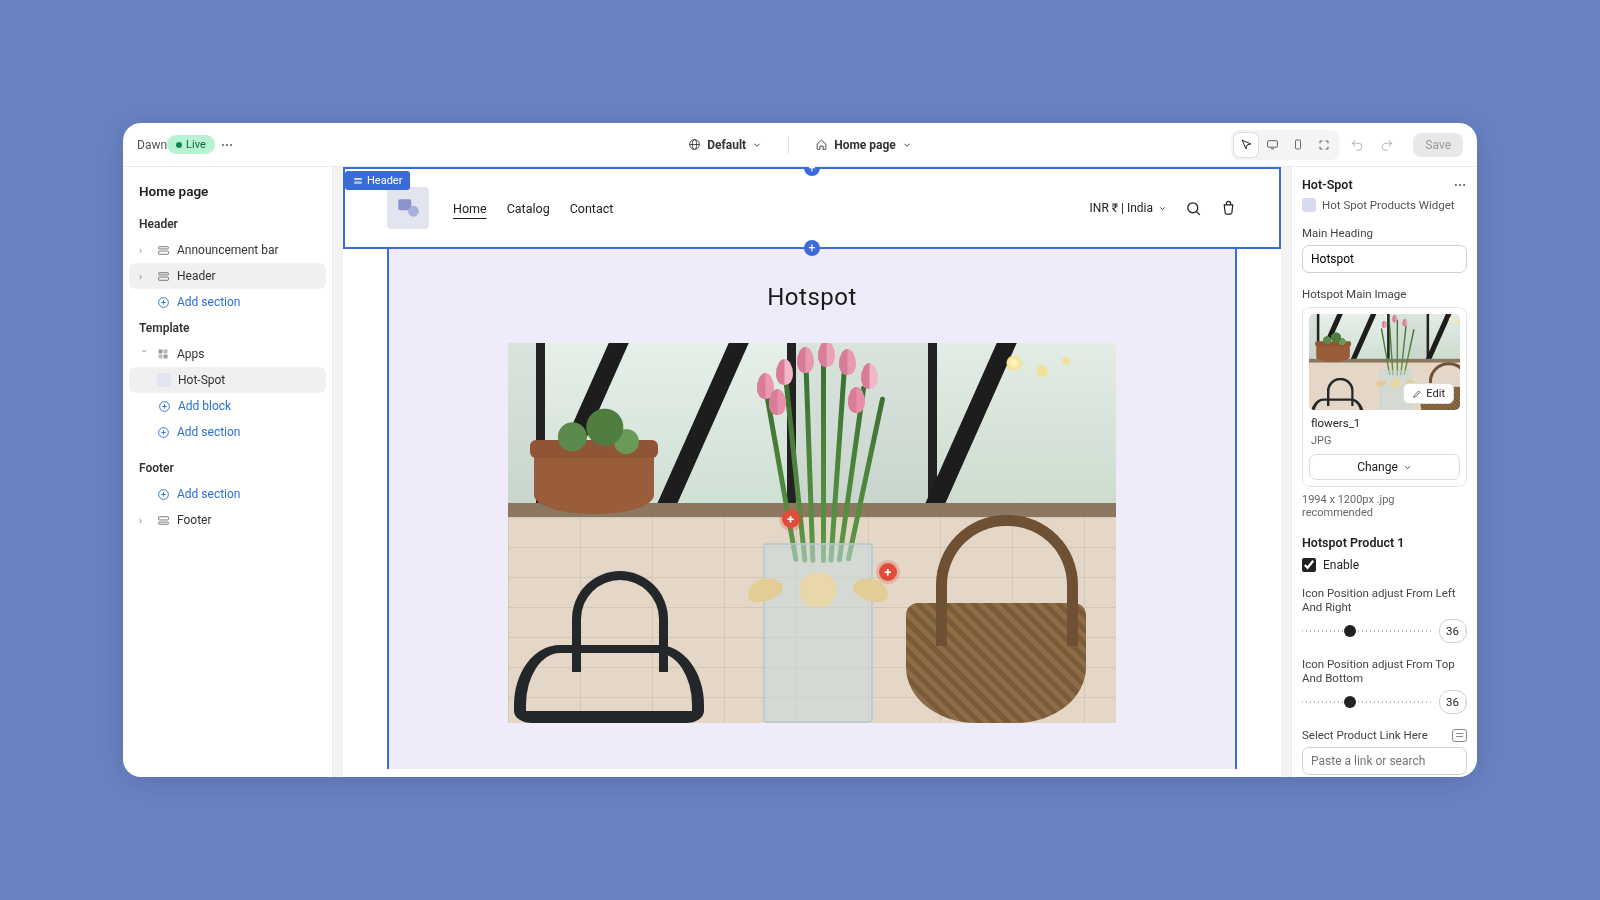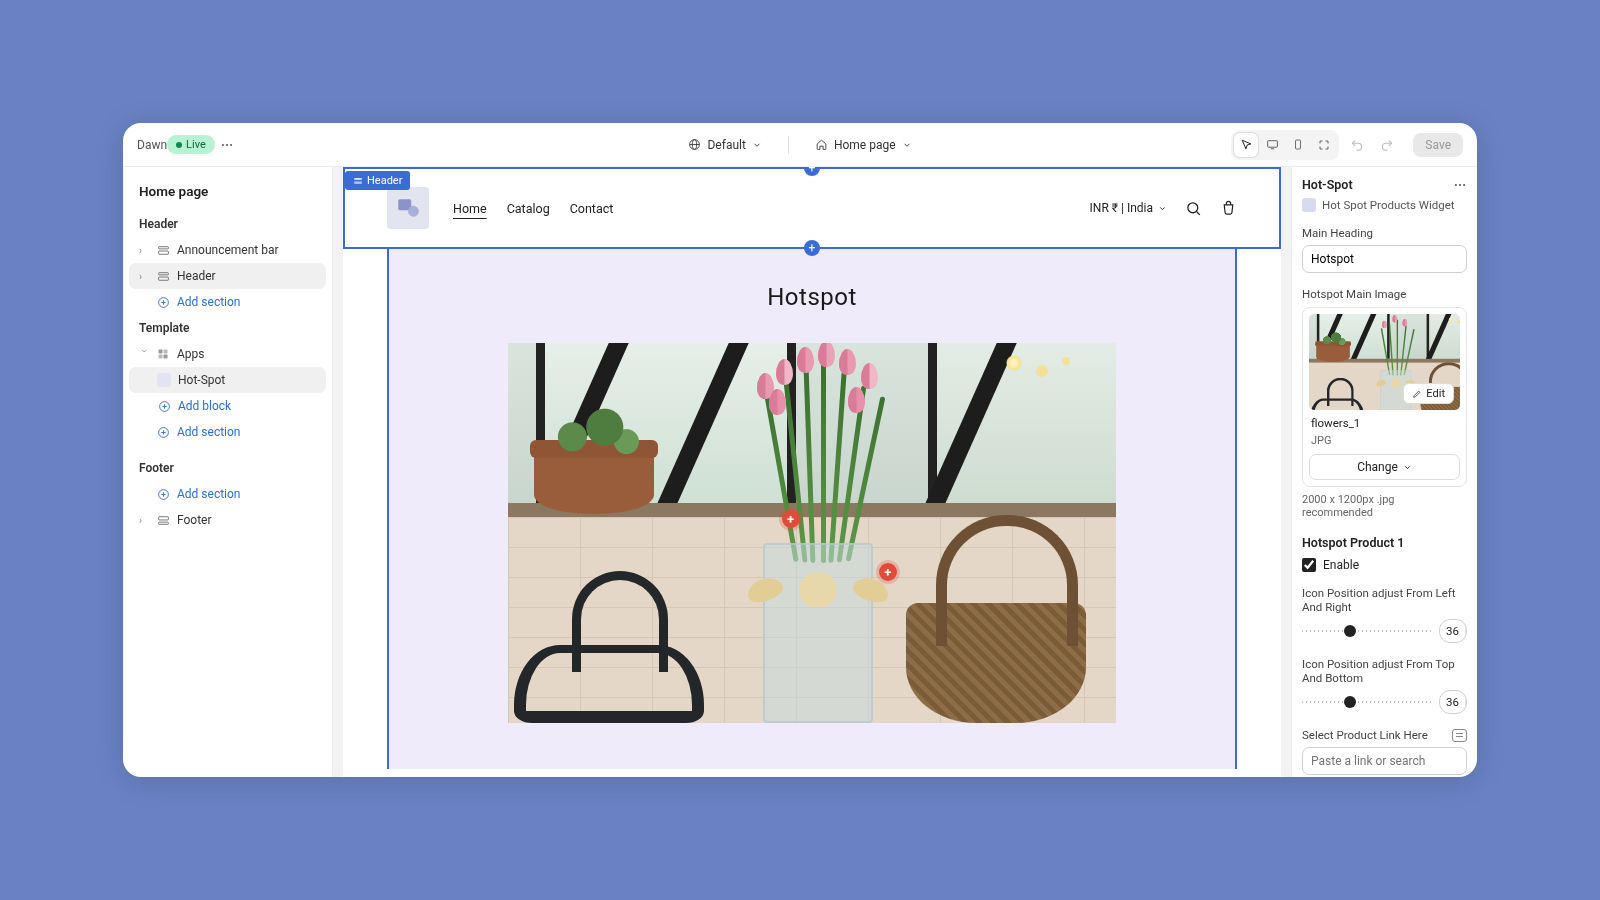--- a/index.html
+++ b/index.html
@@ -7,21 +7,21 @@
 .app-window { width: 1354px; height: 654px; background: #fff; border-radius: 18px; overflow: hidden; display: flex; flex-direction: column; box-shadow: 0 4px 30px rgba(0,0,0,0.15); }
 
 
 .topbar { height: 44px; display: flex; align-items: center; padding: 0 14px; border-bottom: 1px solid #ebebeb; }
 .topbar-left { display: flex; align-items: center; flex: 1; }
 .theme-name { font-size: 12px; color: #555; }
 .badge-live { background: #b9f2d2; color: #0a6b3b; font-size: 11px; padding: 3px 9px; border-radius: 9px; display: inline-flex; align-items: center; gap: 4px; }
 .badge-live::before { content: ""; width: 6px; height: 6px; border-radius: 50%; background: #0a8b4c; }
 .icon-btn { width: 24px; height: 24px; display: inline-flex; align-items: center; justify-content: center; color: #5c5c5c; border-radius: 6px; cursor: pointer; }
 .topbar-center { flex: 1; display: flex; align-items: center; justify-content: center; gap: 18px; }
-.tb-ctrl { display: flex; align-items: center; gap: 6px; font-size: 12px; color: #333; cursor: pointer; padding: 4px 8px; border-radius: 6px; }
+.tb-ctrl { display: flex; align-items: center; gap: 6px; font-size: 12px; color: #333; cursor: pointer; padding: 4px 8px; border-radius: 6px; font-weight: bold; }
 .tb-sep { width: 1px; height: 18px; background: #e1e1e1; }
 .topbar-right { flex: 1; display: flex; align-items: center; justify-content: flex-end; gap: 6px; }
 .device-group { display: flex; align-items: center; gap: 2px; background: #f4f4f4; padding: 3px; border-radius: 8px; }
 .device-btn { width: 24px; height: 24px; display: inline-flex; align-items: center; justify-content: center; border-radius: 6px; cursor: pointer; color:#555; }
 .device-btn.active { background: #fff; box-shadow: 0 0 0 1px #ddd; color:#111; }
 .save-btn { background: #e8e8e8; color: #9a9a9a; font-size: 12px; padding: 5px 12px; border-radius: 8px; margin-left: 8px; }
 
 
 .main { flex: 1; display: flex; min-height: 0; }
 .left-panel { width: 210px; border-right: 1px solid #ebebeb; overflow-y: auto; padding: 10px 6px; }
@@ -437,21 +437,21 @@
           <div style="font-size:11.5px;margin-bottom:4px">flowers_1</div>
           <div style="font-size:11px;color:#666">JPG</div>
         </div>
         <div class="rp-change">
           <span>Change</span>
           <svg width="9" height="9" viewBox="0 0 24 24">
               <path d="M6 9l6 6 6-6" fill="none" stroke="currentColor" stroke-width="2.4"></path>
             </svg>
         </div>
       </div>
-      <div class="rp-hint">2000 x 1200px .jpg recommended</div>
+      <div class="rp-hint">1994 x 1200px .jpg recommended</div>
 
       <div class="rp-section-title">Hotspot Product 1</div>
       <label class="rp-check">
         <input type="checkbox" checked="" style="">
         <span>Enable</span>
       </label>
 
       <div class="rp-label">Icon Position adjust From Left And Right</div>
       <div class="rp-slider-row">
         <input type="range" min="0" max="100" value="36" class="rp-slider" style="">

